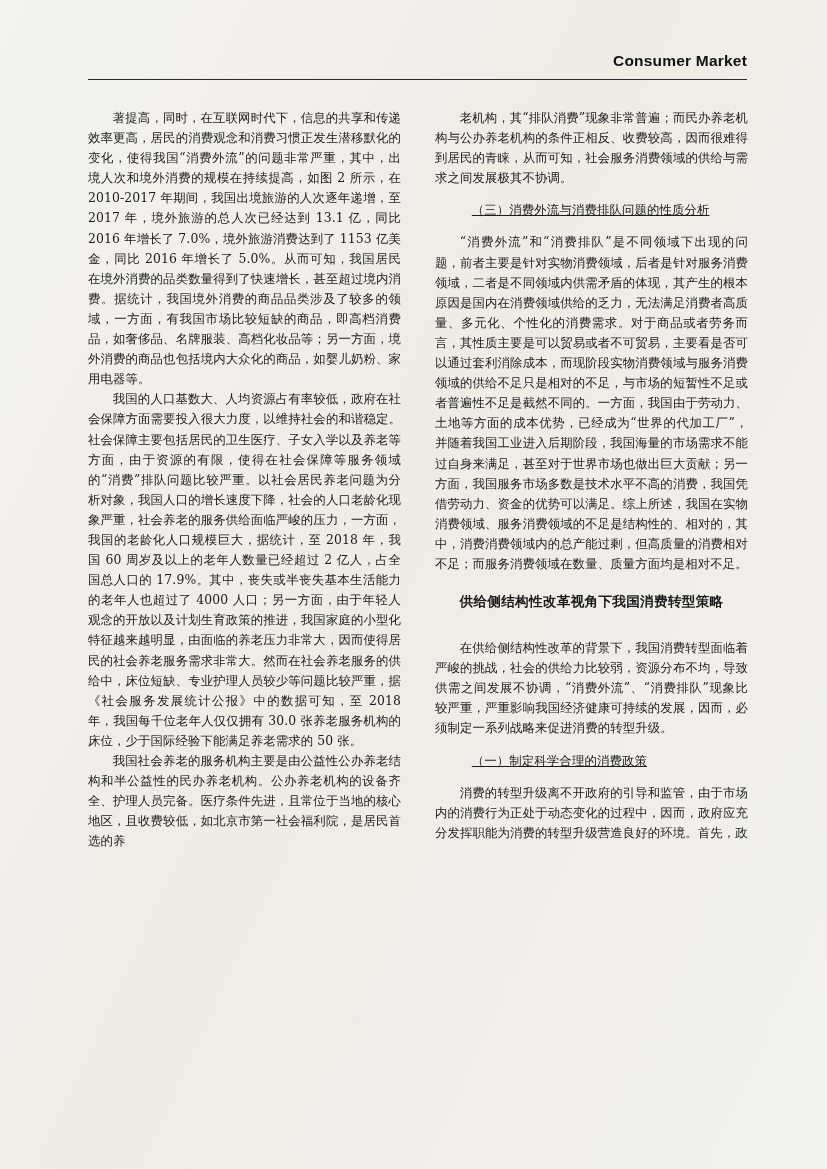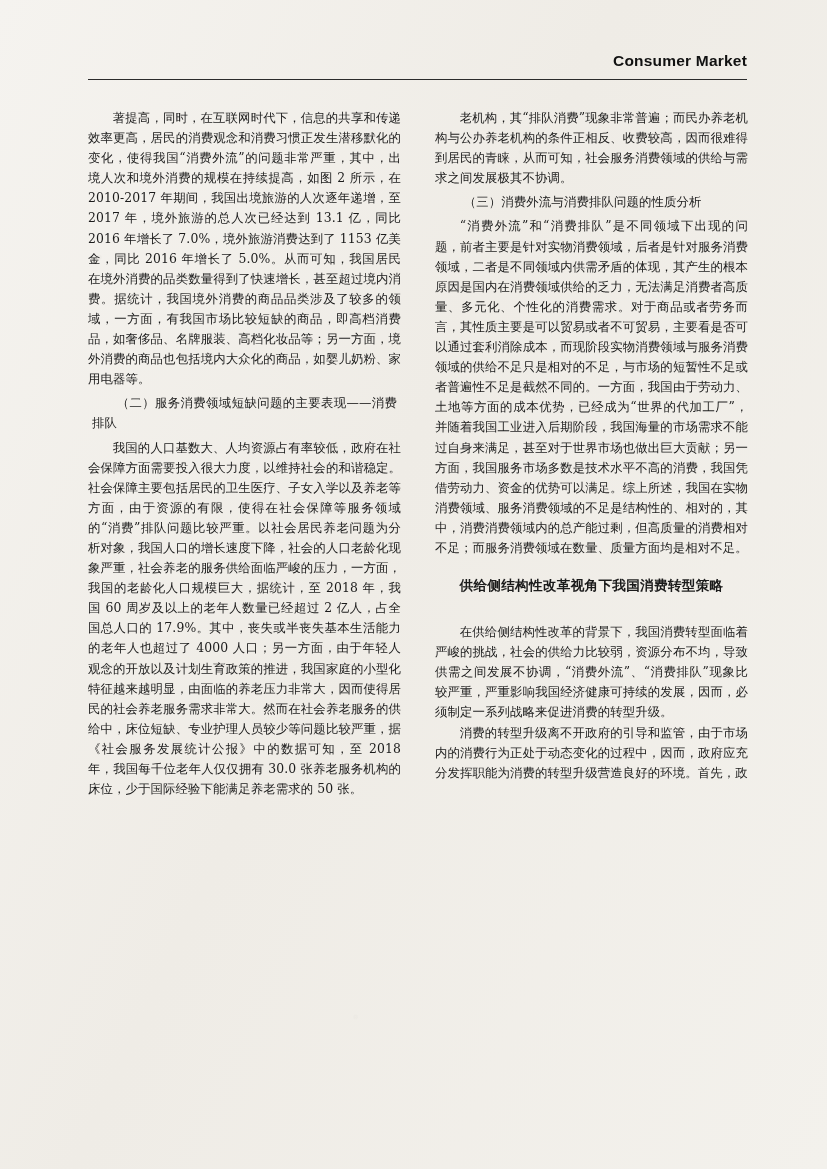--- a/index.html
+++ b/index.html
@@ -73,23 +73,24 @@
     line-height: 1.62;
     text-align: justify;
     text-justify: inter-ideograph;
   }
   p {
     margin: 0;
     text-indent: 2em;
     letter-spacing: 0.12px;
   }
   .sub-head {
-    margin: 4px;
+    margin: 12px;
     text-indent: 2em;
     letter-spacing: 0.12px;
+    text-decoration: underline;
   }
   .section-title {
     margin: 17px 0 25px 0;
     text-align: center;
     font-family: "Liberation Sans", sans-serif;
     font-weight: bold;
     font-size: 13.6px;
     letter-spacing: 0.3px;
     text-indent: 0;
   }
@@ -128,30 +129,31 @@
 
   <div class="header">
     <div class="header-title">Consumer Market</div>
     <div class="header-rule"></div>
   </div>
 
   <div class="columns">
 
     <div class="col">
       <p>著提高，同时，在互联网时代下，信息的共享和传递效率更高，居民的消费观念和消费习惯正发生潜移默化的变化，使得我国“消费外流”的问题非常严重，其中，出境人次和境外消费的规模在持续提高，如图 2 所示，在 2010-2017 年期间，我国出境旅游的人次逐年递增，至 2017 年，境外旅游的总人次已经达到 13.1 亿，同比 2016 年增长了 7.0%，境外旅游消费达到了 1153 亿美金，同比 2016 年增长了 5.0%。从而可知，我国居民在境外消费的品类数量得到了快速增长，甚至超过境内消费。据统计，我国境外消费的商品品类涉及了较多的领域，一方面，有我国市场比较短缺的商品，即高档消费品，如奢侈品、名牌服装、高档化妆品等；另一方面，境外消费的商品也包括境内大众化的商品，如婴儿奶粉、家用电器等。</p>
-      <p class="sub-head">（二）服务消费领域短缺问题的主要表现——消费排队</p>
       <p>我国的人口基数大、人均资源占有率较低，政府在社会保障方面需要投入很大力度，以维持社会的和谐稳定。社会保障主要包括居民的卫生医疗、子女入学以及养老等方面，由于资源的有限，使得在社会保障等服务领域的“消费”排队问题比较严重。以社会居民养老问题为分析对象，我国人口的增长速度下降，社会的人口老龄化现象严重，社会养老的服务供给面临严峻的压力，一方面，我国的老龄化人口规模巨大，据统计，至 2018 年，我国 60 周岁及以上的老年人数量已经超过 2 亿人，占全国总人口的 17.9%。其中，丧失或半丧失基本生活能力的老年人也超过了 4000 人口；另一方面，由于年轻人观念的开放以及计划生育政策的推进，我国家庭的小型化特征越来越明显，由面临的养老压力非常大，因而使得居民的社会养老服务需求非常大。然而在社会养老服务的供给中，床位短缺、专业护理人员较少等问题比较严重，据《社会服务发展统计公报》中的数据可知，至 2018 年，我国每千位老年人仅仅拥有 30.0 张养老服务机构的床位，少于国际经验下能满足养老需求的 50 张。</p>
+      <p>我国社会养老的服务机构主要是由公益性公办养老结构和半公益性的民办养老机构。公办养老机构的设备齐全、护理人员完备。医疗条件先进，且常位于当地的核心地区，且收费较低，如北京市第一社会福利院，是居民首选的养</p>
     </div>
 
     <div class="col">
       <p>老机构，其“排队消费”现象非常普遍；而民办养老机构与公办养老机构的条件正相反、收费较高，因而很难得到居民的青睐，从而可知，社会服务消费领域的供给与需求之间发展极其不协调。</p>
       <p class="sub-head">（三）消费外流与消费排队问题的性质分析</p>
       <p>“消费外流”和“消费排队”是不同领域下出现的问题，前者主要是针对实物消费领域，后者是针对服务消费领域，二者是不同领域内供需矛盾的体现，其产生的根本原因是国内在消费领域供给的乏力，无法满足消费者高质量、多元化、个性化的消费需求。对于商品或者劳务而言，其性质主要是可以贸易或者不可贸易，主要看是否可以通过套利消除成本，而现阶段实物消费领域与服务消费领域的供给不足只是相对的不足，与市场的短暂性不足或者普遍性不足是截然不同的。一方面，我国由于劳动力、土地等方面的成本优势，已经成为“世界的代加工厂”，并随着我国工业进入后期阶段，我国海量的市场需求不能过自身来满足，甚至对于世界市场也做出巨大贡献；另一方面，我国服务市场多数是技术水平不高的消费，我国凭借劳动力、资金的优势可以满足。综上所述，我国在实物消费领域、服务消费领域的不足是结构性的、相对的，其中，消费消费领域内的总产能过剩，但高质量的消费相对不足；而服务消费领域在数量、质量方面均是相对不足。</p>
 
       <h2 class="section-title">供给侧结构性改革视角下我国消费转型策略</h2>
 
       <p>在供给侧结构性改革的背景下，我国消费转型面临着严峻的挑战，社会的供给力比较弱，资源分布不均，导致供需之间发展不协调，“消费外流”、“消费排队”现象比较严重，严重影响我国经济健康可持续的发展，因而，必须制定一系列战略来促进消费的转型升级。</p>
+      <p class="sub-head">（一）制定科学合理的消费政策</p>
       <p>消费的转型升级离不开政府的引导和监管，由于市场内的消费行为正处于动态变化的过程中，因而，政府应充分发挥职能为消费的转型升级营造良好的环境。首先，政</p>
     </div>
 
   </div>
 
 </div>
 
 </body></html>

